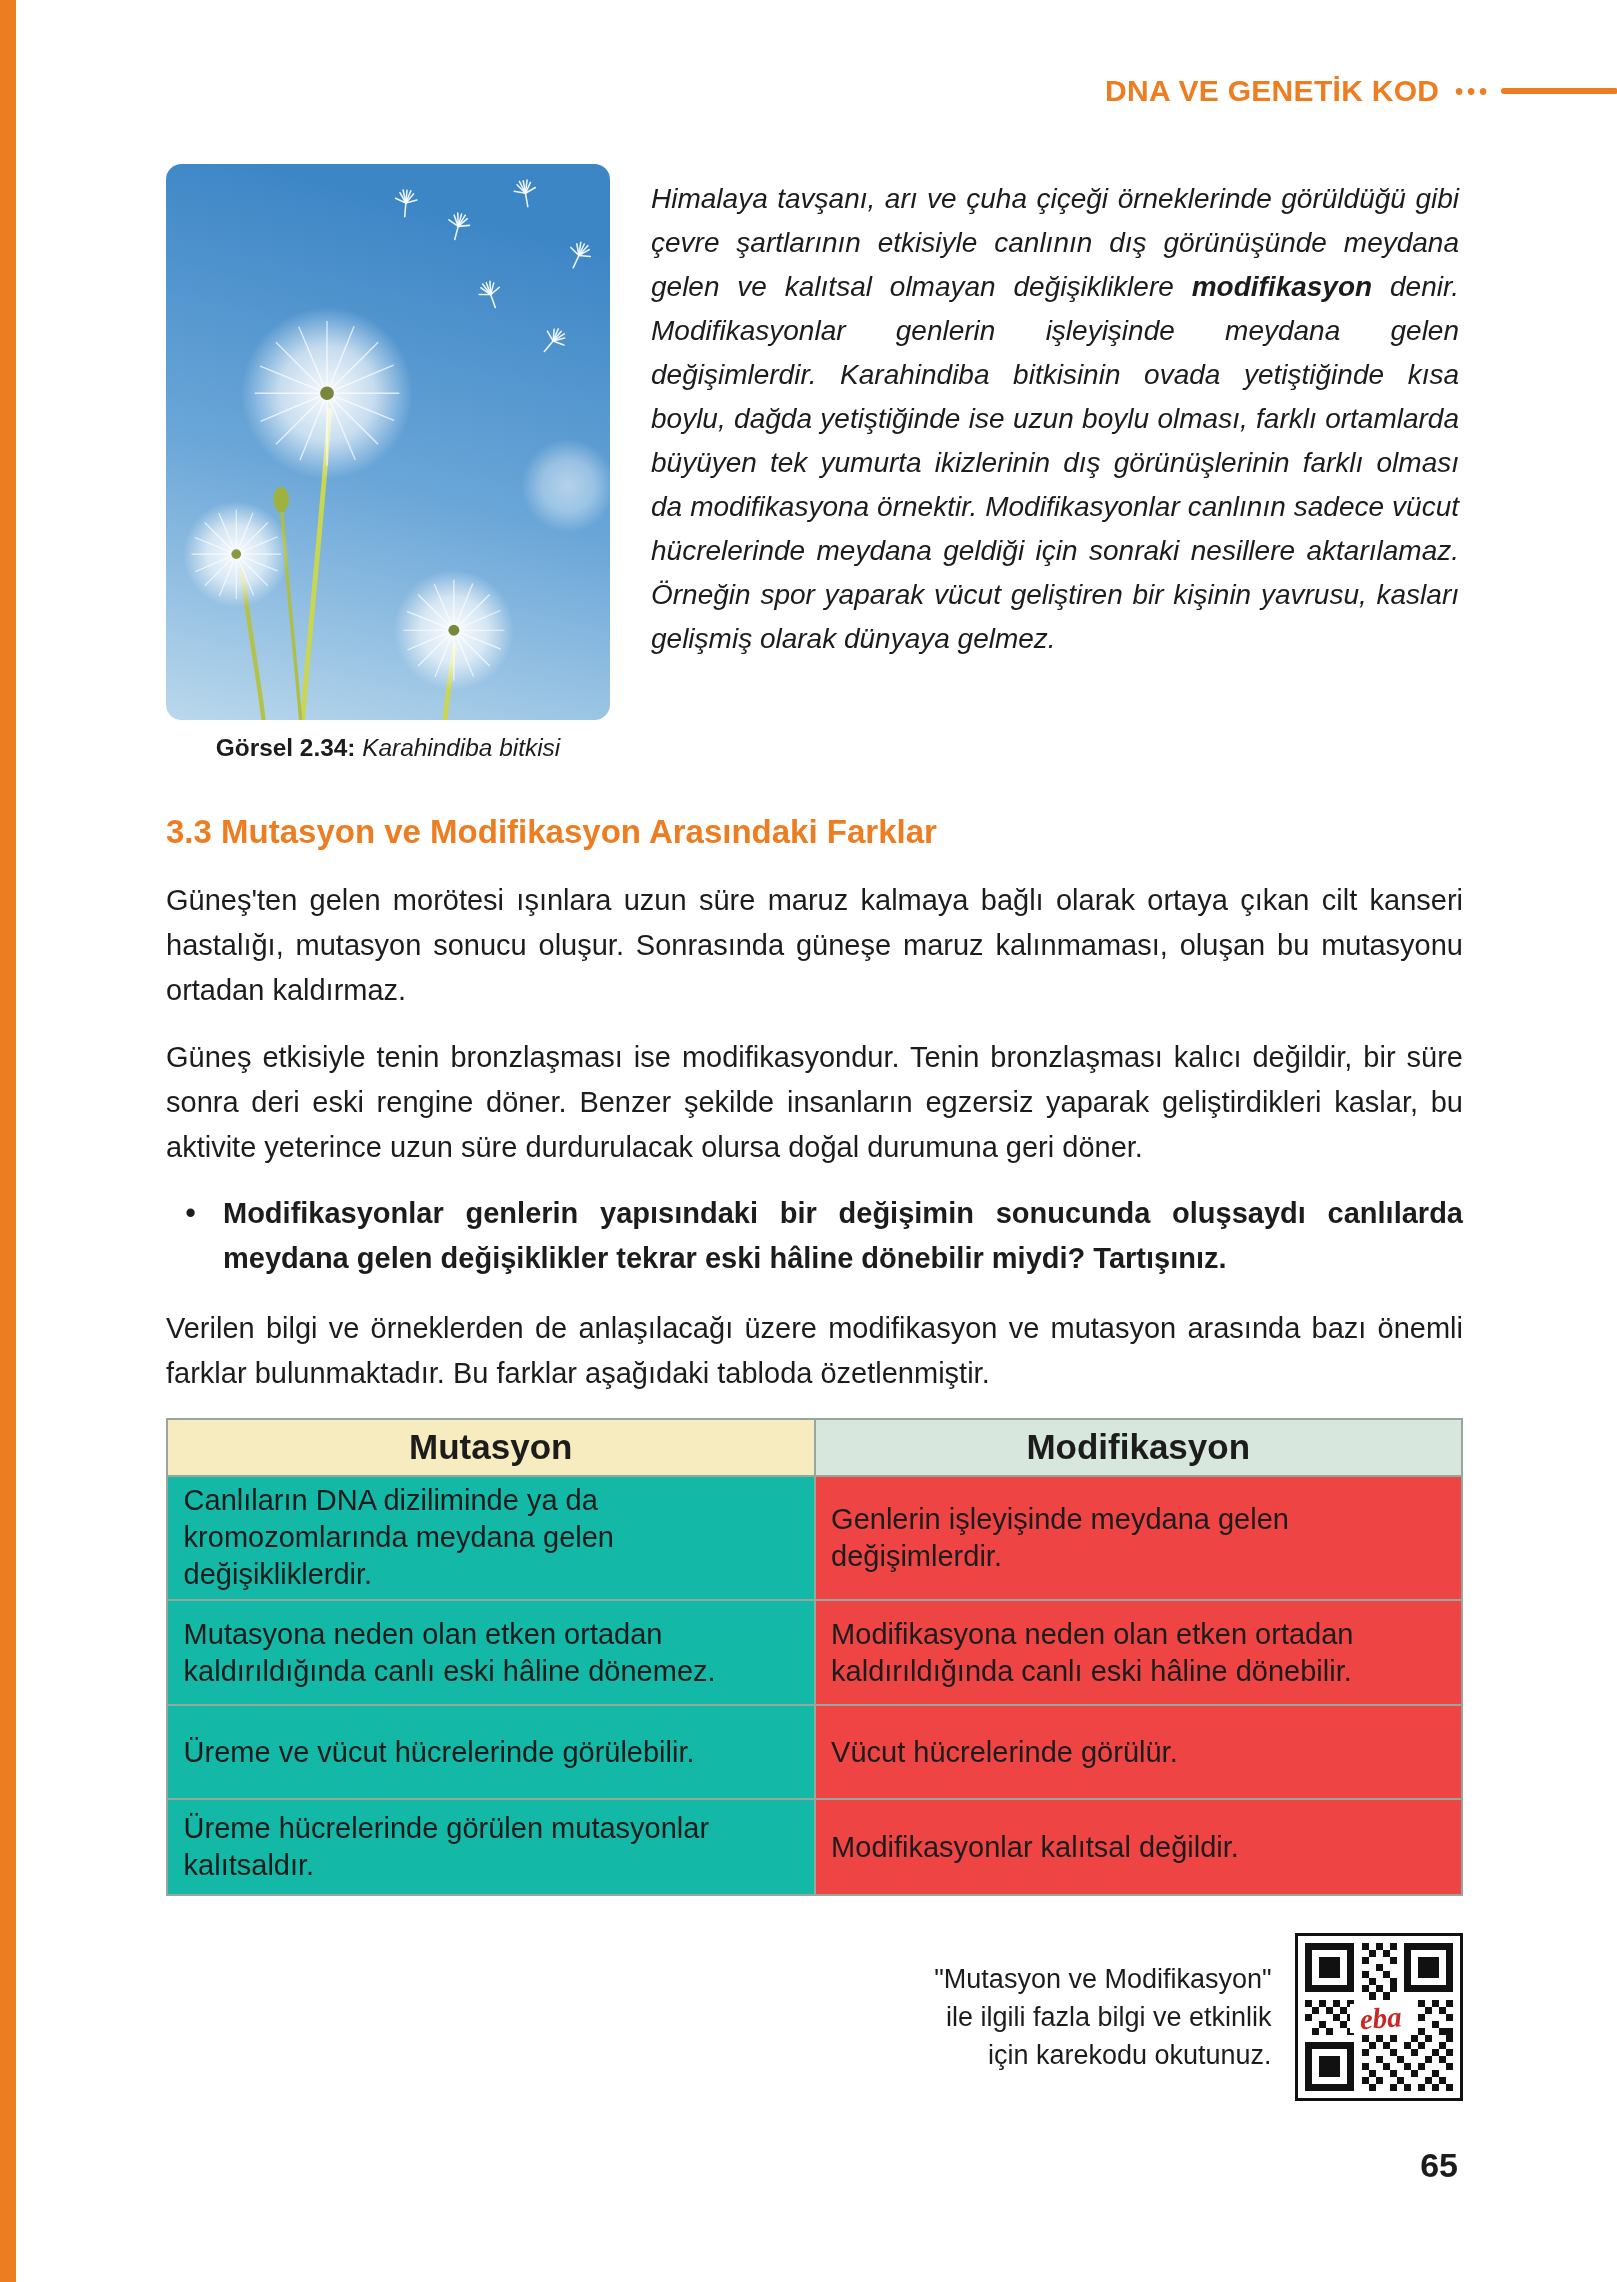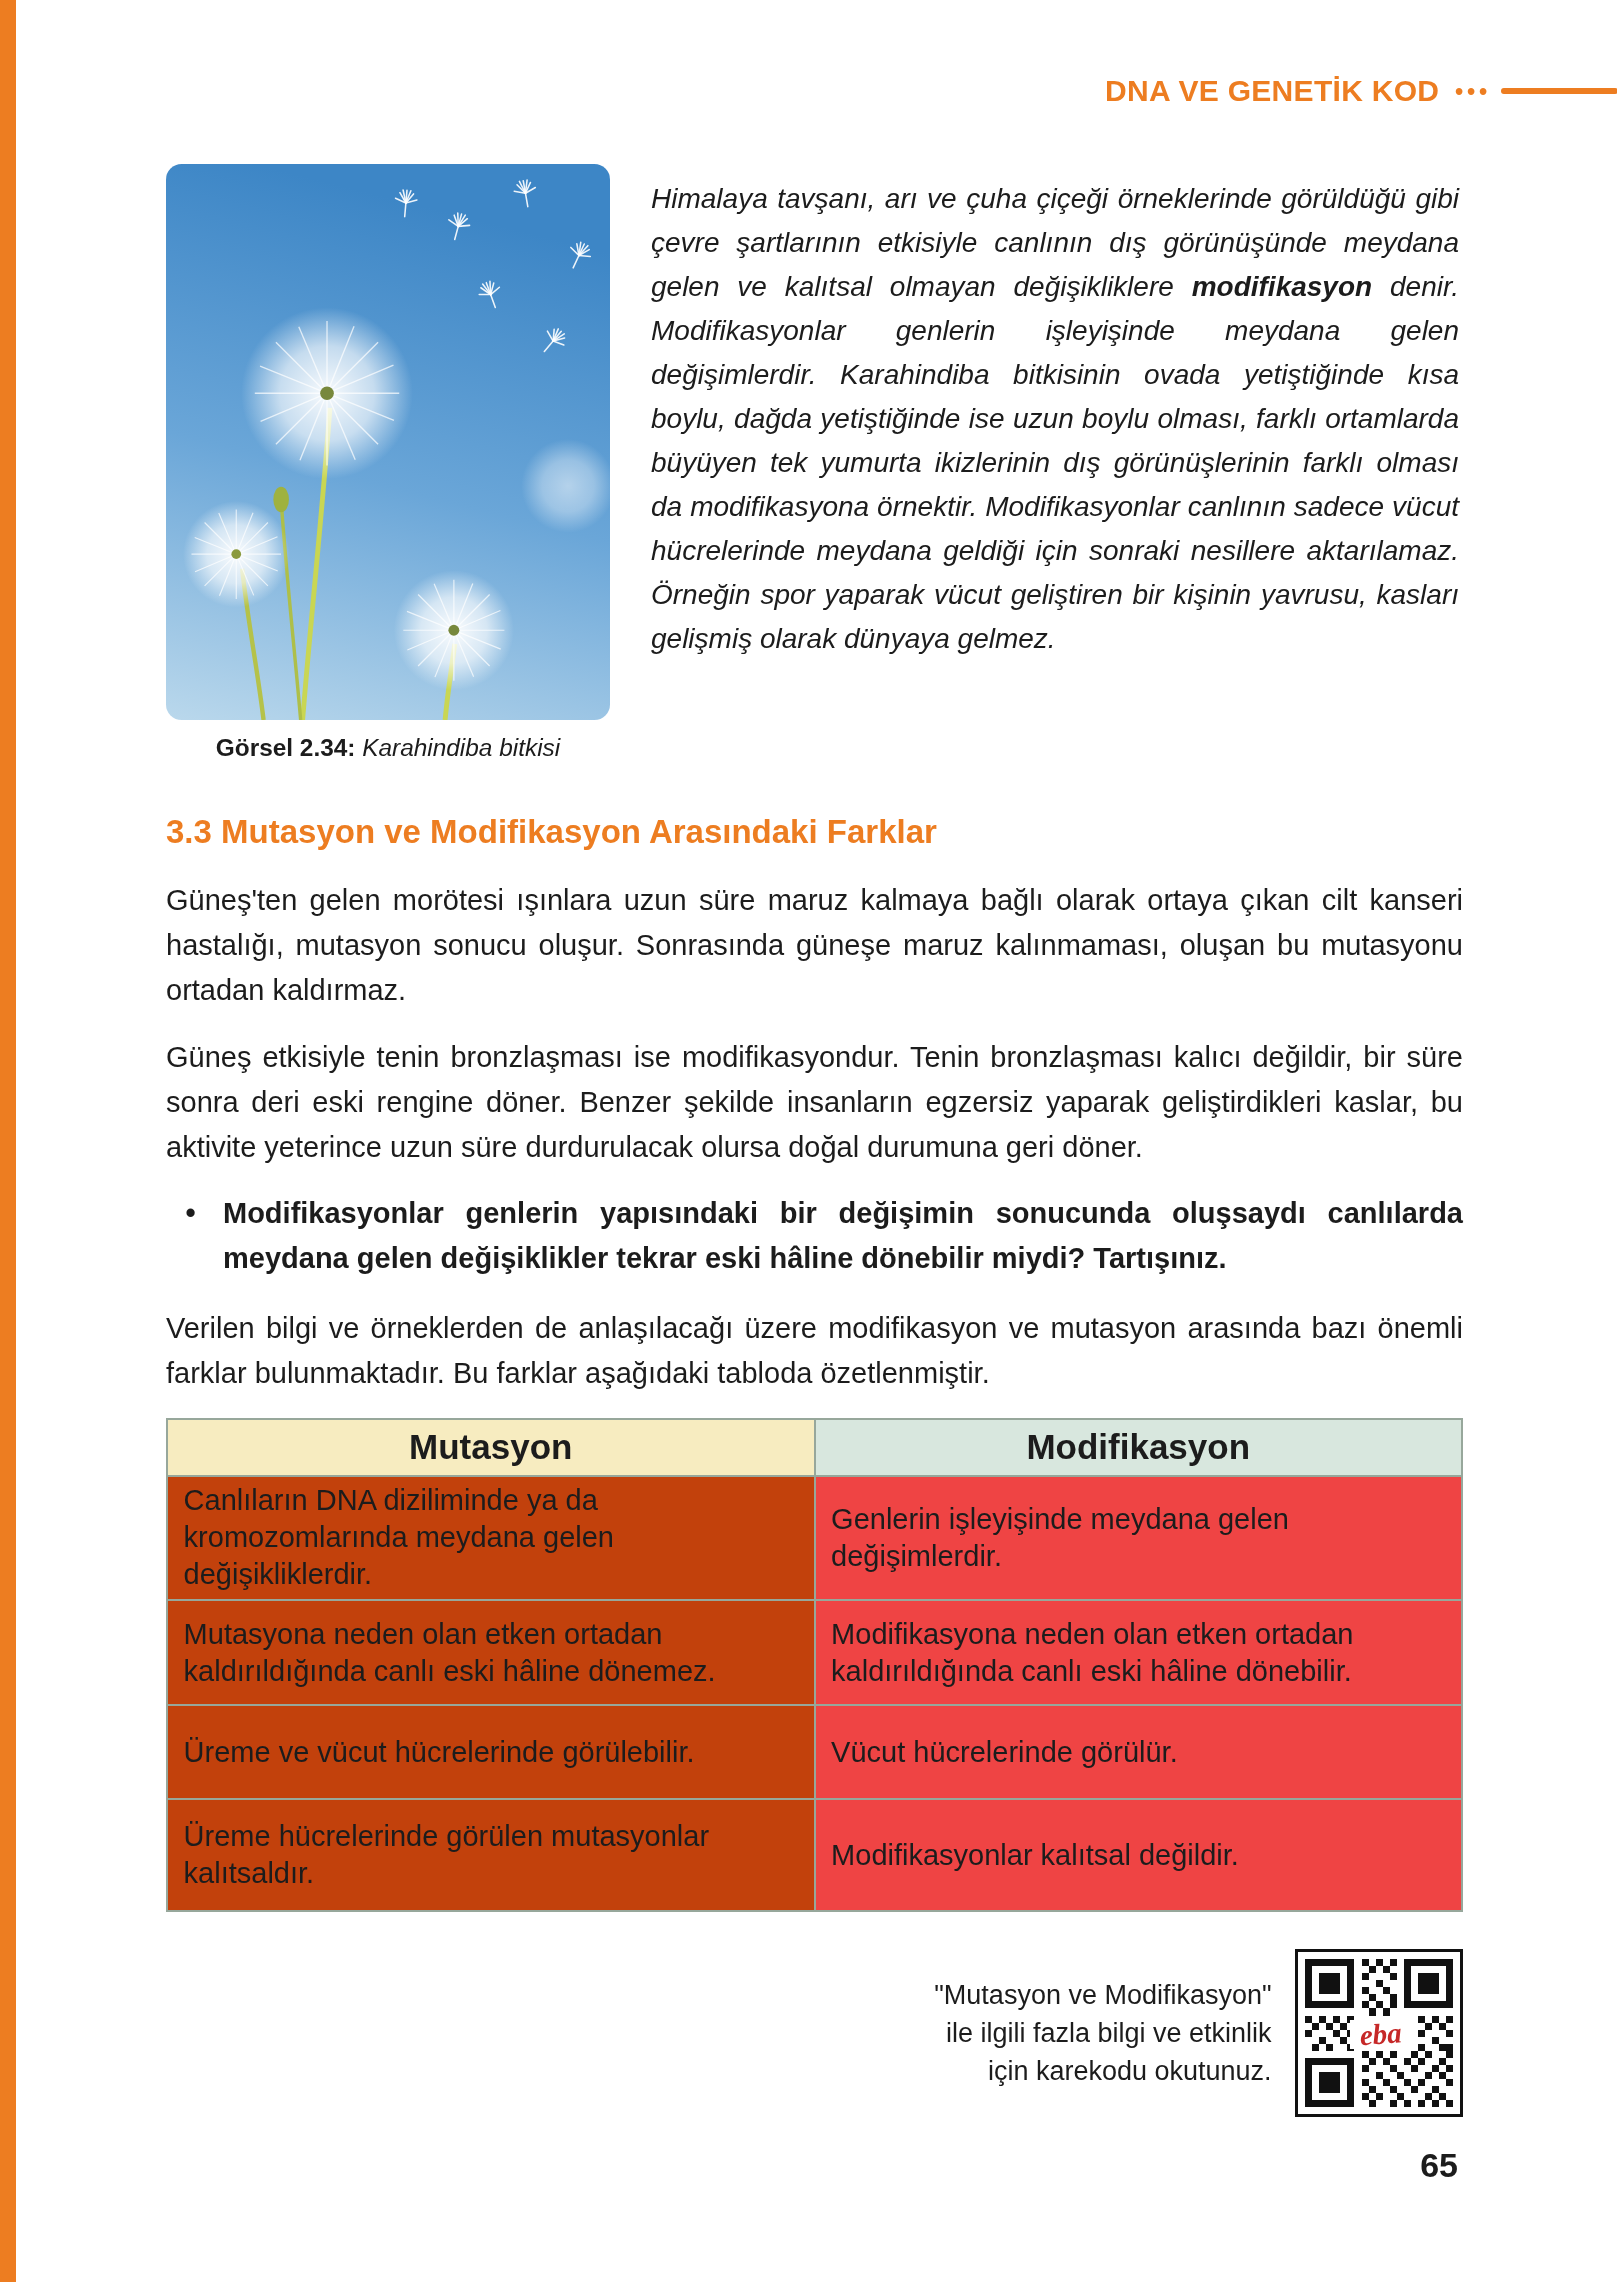--- a/index.html
+++ b/index.html
@@ -50,26 +50,26 @@
   table.cmp th, table.cmp td {
     border: 2px solid #97A79B;
     padding: 5.9px 15.6px;
     vertical-align: middle;
     font-size: 29px;
   }
   table.cmp th { font-weight: bold; text-align: center; height: 57px; font-size: 35px; }
   table.cmp td { line-height: 37px; width: 50%; }
   .th-mut { background: #F7ECC0; }
   .th-mod { background: #D8E7DE; }
-  .td-mut { background: #c2410c; }
+  .td-mut { background: #14b8a6; }
   .td-mod { background: #ef4444; }
   table.cmp tbody tr:nth-child(1) { height: 98px; }
   table.cmp tbody tr:nth-child(2) { height: 105px; }
   table.cmp tbody tr:nth-child(3) { height: 94px; }
-  table.cmp tbody tr:nth-child(4) { height: 112px; }
+  table.cmp tbody tr:nth-child(4) { height: 96px; }
 
   
   .qr-section { margin-top: 37px; display: flex; justify-content: flex-end; align-items: center; gap: 23.4px; }
   .qr-text { text-align: right; font-size: 27px; line-height: 38px; }
   .qr-box {
     width: 168px; height: 168px; flex: none;
     border: 3.9px solid #111; background: #fff; padding: 6.8px;
   }
   .qr-box svg { width: 100%; height: 100%; display: block; }
 

